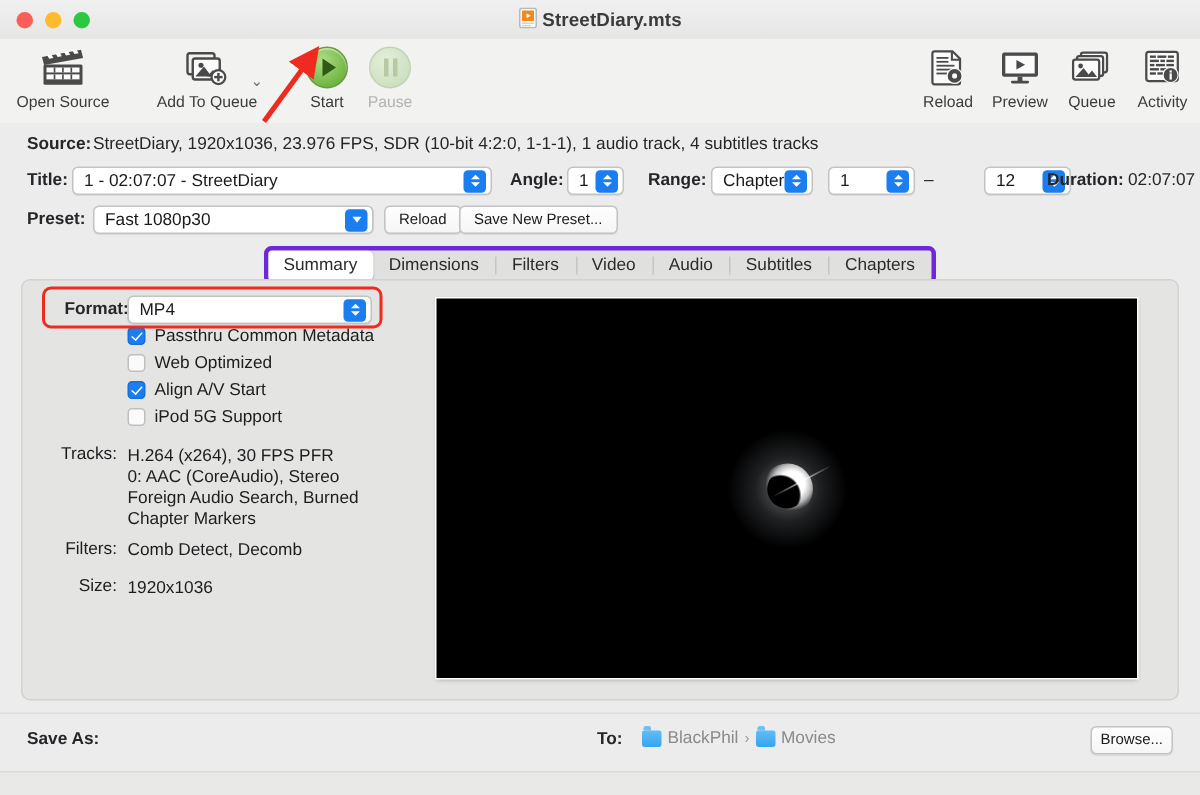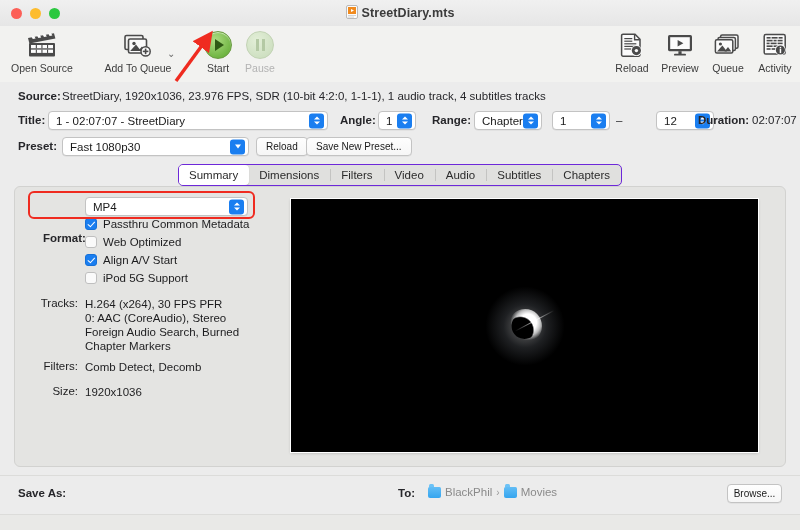--- a/index.html
+++ b/index.html
@@ -207,21 +207,21 @@
     width: 800px;
     display: flex;
     justify-content: center;
     align-items: center;
   }
   .tabstrip {
     display: flex;
     align-items: center;
     height: 20px;
     background: #e0e0de;
-    border: 1px solid #6d28d9;
+    border: 3px solid #6d28d9;
     border-radius: 5px;
     overflow: hidden;
     box-shadow: 0 0.5px 0.5px rgba(0,0,0,.07);
   }
   .tab {
     font-size: 11.5px;
     color: #2b2b2b;
     padding: 0 11px;
     height: 20px;
     line-height: 20px;
@@ -678,21 +678,21 @@
       <div class="tab">Filters</div>
       <div class="tab">Video</div>
       <div class="tab">Audio</div>
       <div class="tab">Subtitles</div>
       <div class="tab">Chapters</div>
     </div>
   </div>
 
   <div class="panel"></div>
 
-  <span class="fmtlabel" style="left:43px;top:200px;margin-top:32px;">Format:</span>
+  <span class="fmtlabel" style="left:43px;top:200px;">Format:</span>
   <span class="popup" style="position:absolute;left:85px;top:197px;width:163px;">
     <span>MP4</span>
     <span class="arrows">
         <i class="up"></i>
         <i class="down"></i>
       </span>
   </span>
 
   <div class="checkrow" style="left:85px;top:218px;">
     <span class="cbx on"></span>

